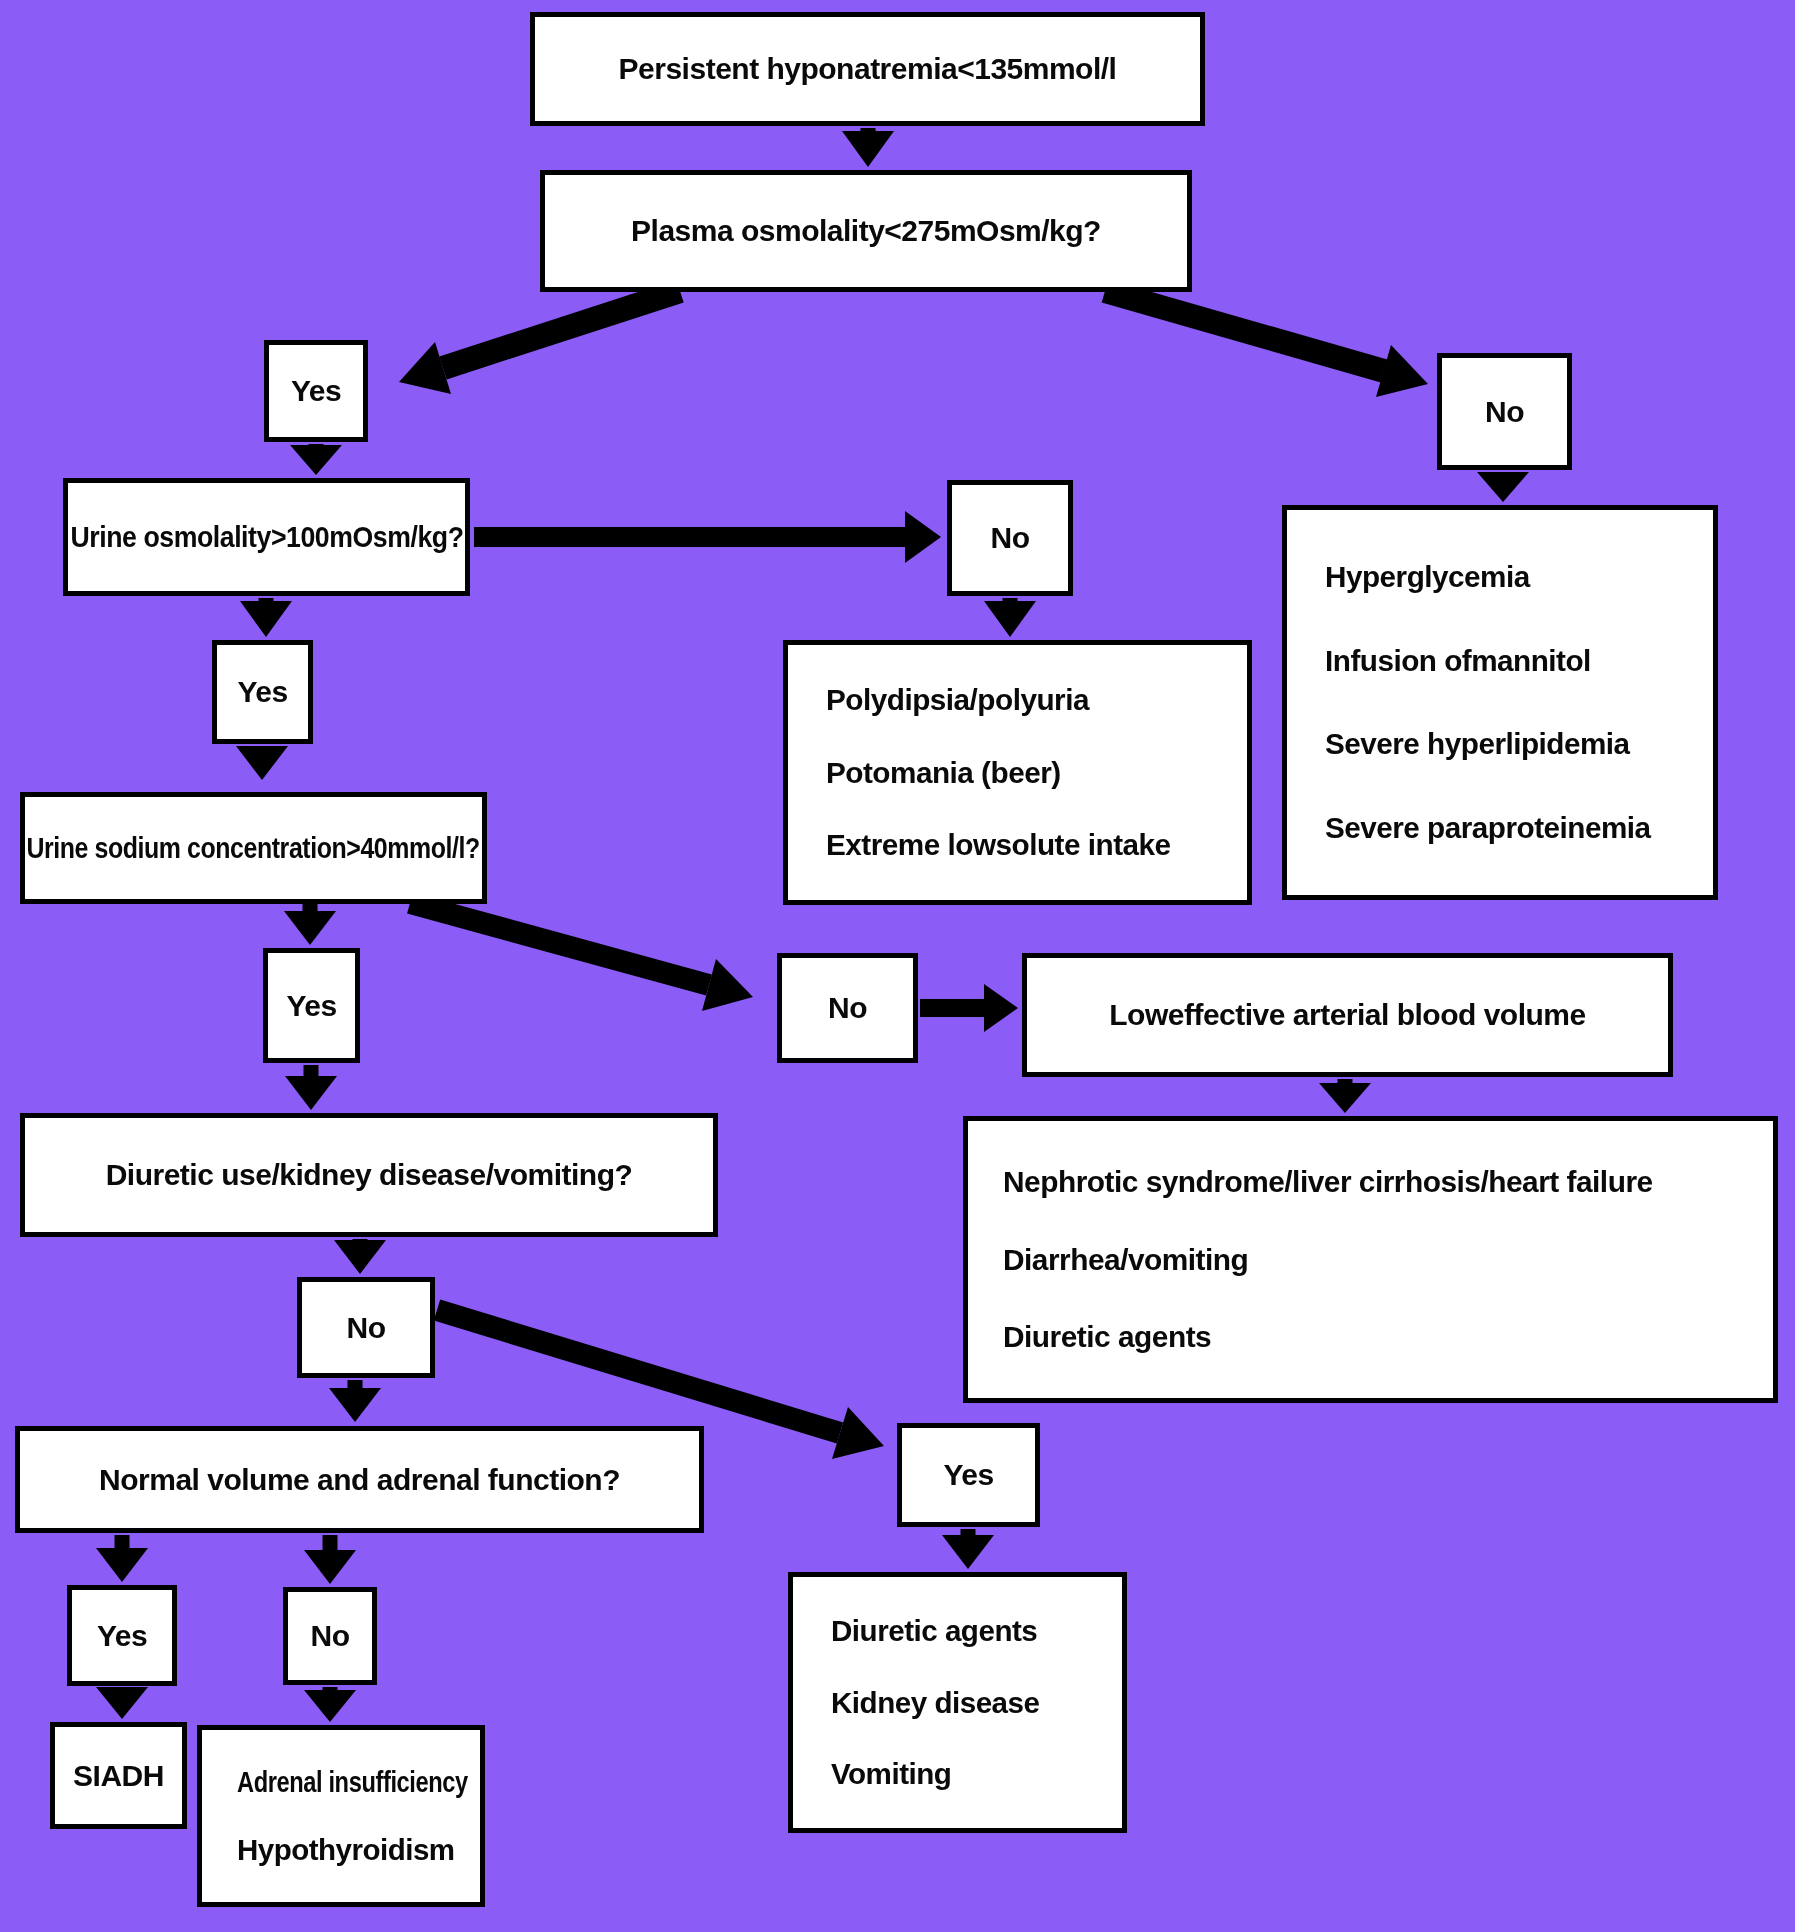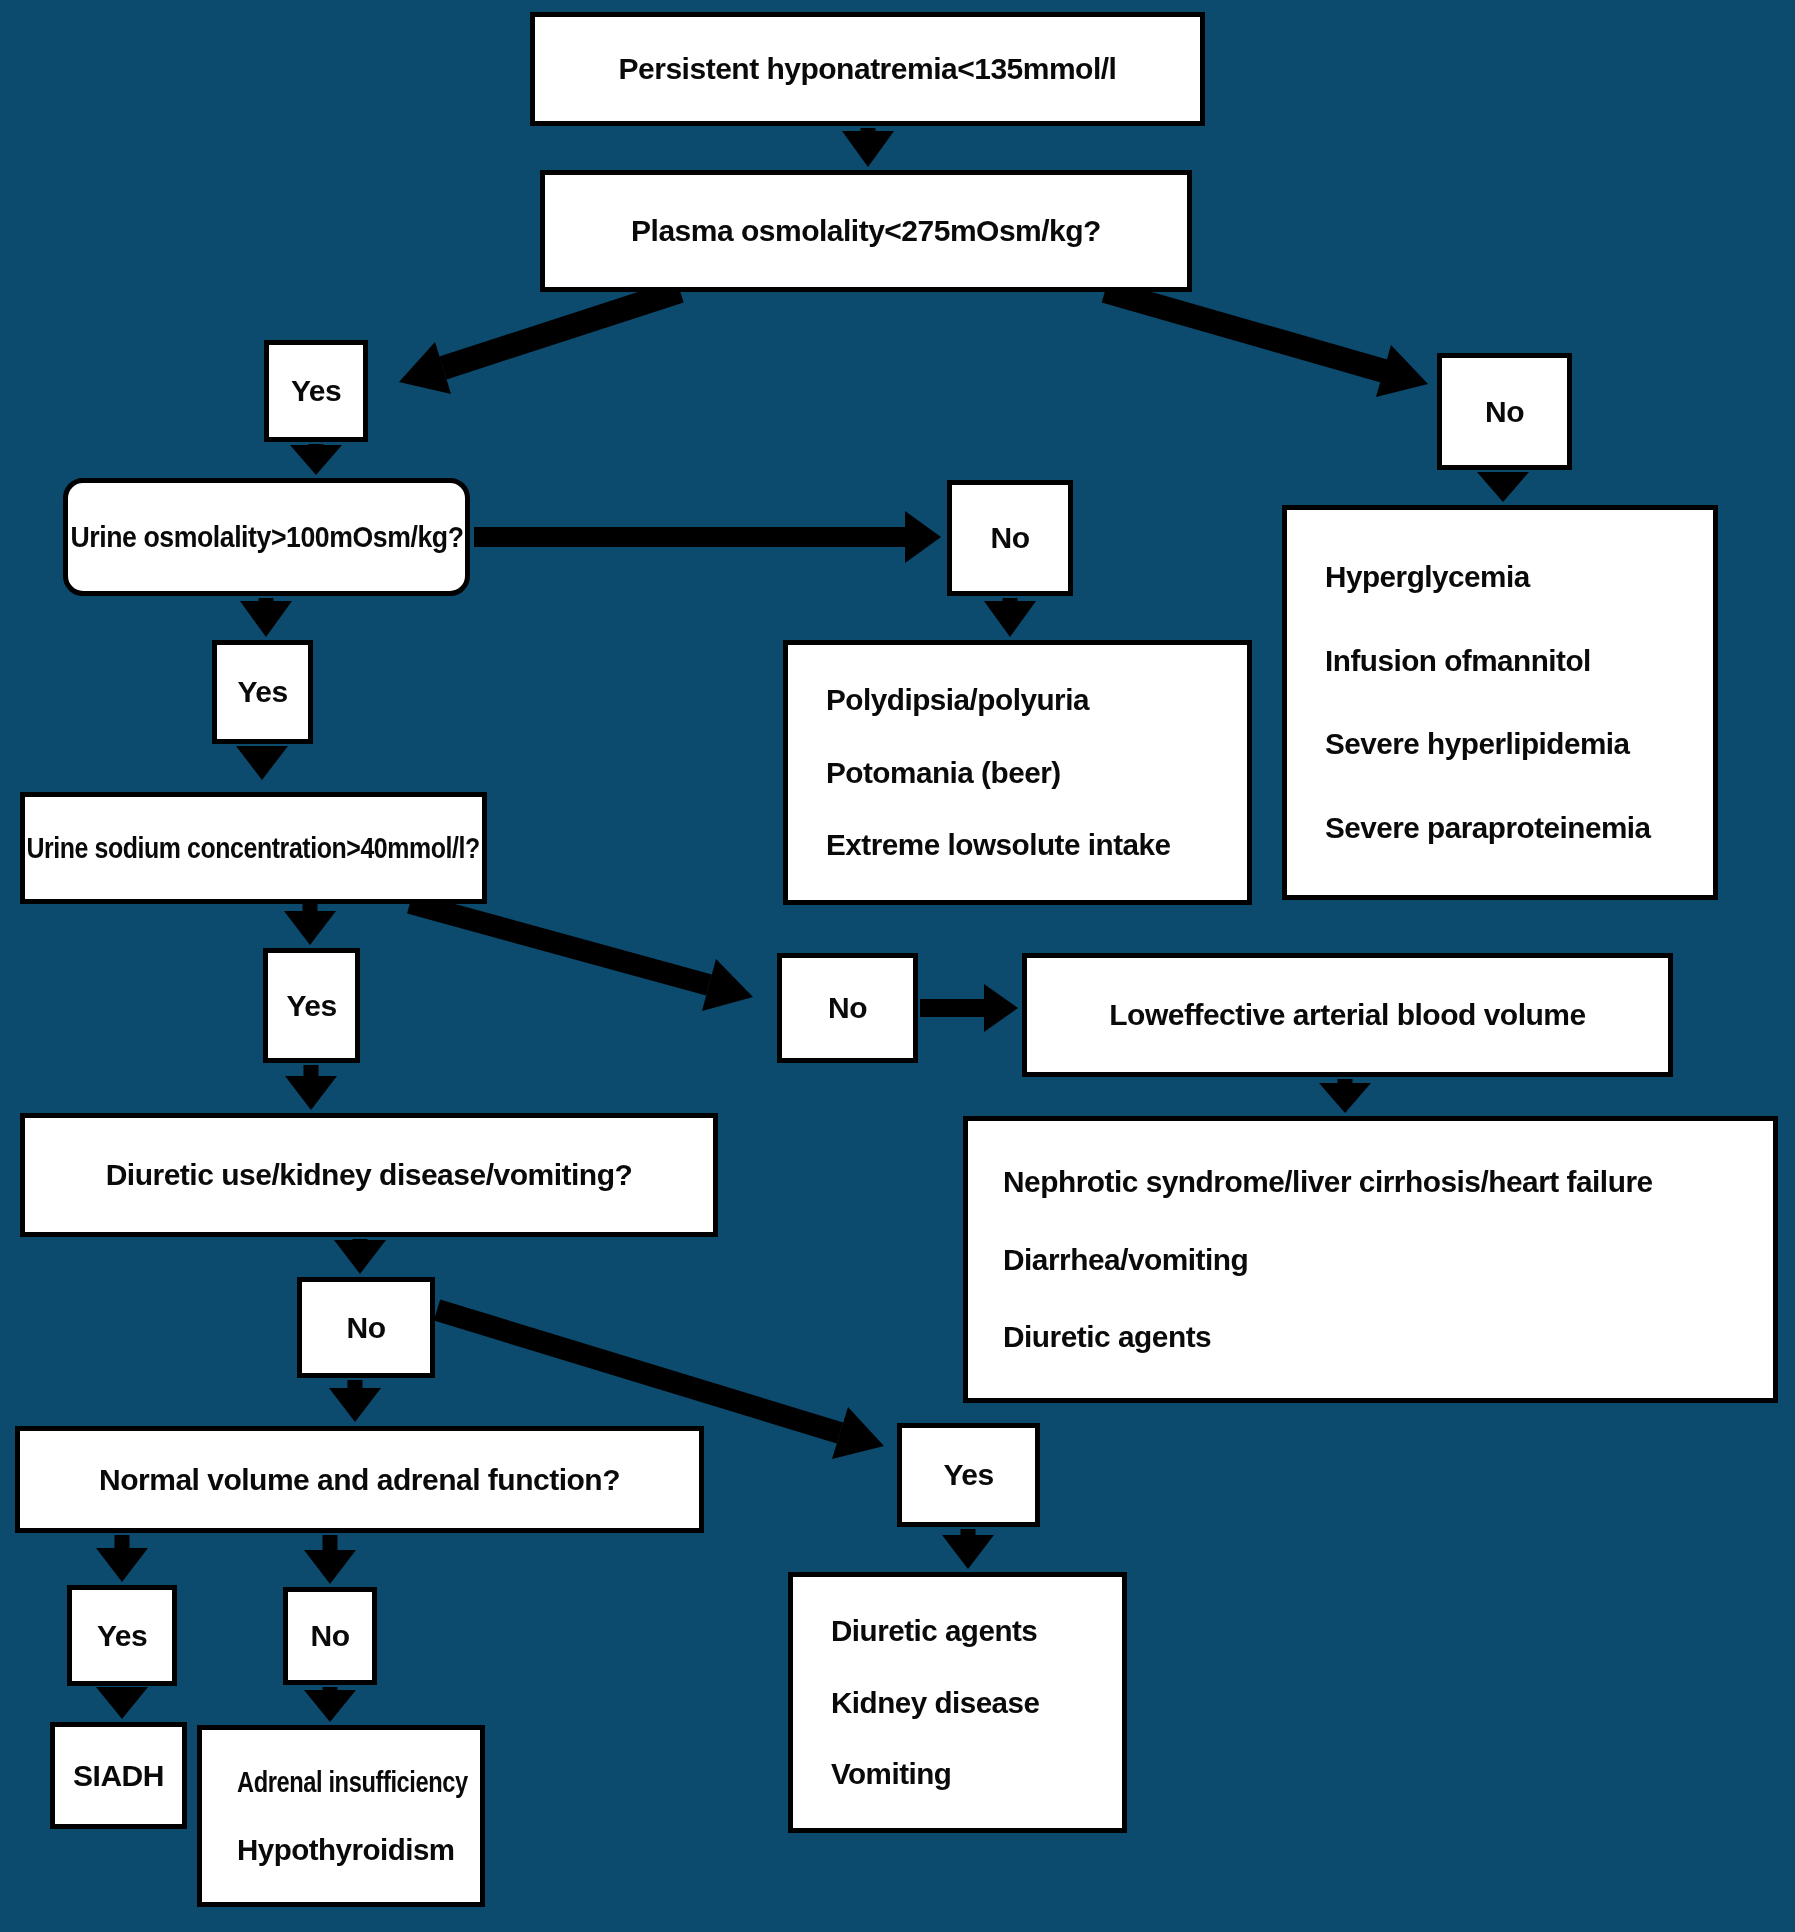--- a/index.html
+++ b/index.html
@@ -1,19 +1,19 @@
 <!DOCTYPE html>
 <html><head>
 <meta charset="utf-8">
 <style>
   html,body{margin:0;padding:0;background:#ffffff;}
   .canvas{
     position:relative;
     width:1795px;height:1932px;
-    background:#0c4a6e;
+    background:#8b5cf6;
     font-family:"Liberation Sans","DejaVu Sans",sans-serif;
     color:#0a0a0a;
     overflow:hidden;
   }
   svg.arrows{position:absolute;left:0;top:0;width:1795px;height:1932px;}
   .node{
     position:absolute;
     box-sizing:border-box;
     border:5px solid #000;
     background:#fff;
@@ -38,21 +38,21 @@
   }
   .list .txt{transform-origin:left center;}
   .center .txt{transform-origin:center center;}
   .list{padding-left:38px;padding-right:2px;}
 
   
   #n-persistent {left:530px;  top:12px;   width:675px; height:114px;}
   #n-plasma     {left:540px;  top:170px;  width:652px; height:122px;}
   #n-yes-plasma {left:264px;  top:340px;  width:104px; height:102px;}
   #n-no-plasma  {left:1437px; top:353px;  width:135px; height:117px;}
-  #n-urine-osm  {left:63px;   top:478px;  width:407px; height:118px;border-radius:20px;}
+  #n-urine-osm  {left:63px;   top:478px;  width:407px; height:118px;}
   #n-no-uosm    {left:947px;  top:480px;  width:126px; height:116px;}
   #n-polydipsia {left:783px;  top:640px;  width:469px; height:265px;}
   #n-hyperosm   {left:1282px; top:505px;  width:436px; height:395px;}
   #n-yes-uosm   {left:212px;  top:640px;  width:101px; height:104px;}
   #n-urine-na   {left:20px;   top:783px;  width:467px; height:112px;margin-top:9px;}
   #n-yes-una    {left:263px;  top:948px;  width:97px;  height:115px;}
   #n-no-una     {left:777px;  top:953px;  width:141px; height:110px;}
   #n-low-eabv   {left:1022px; top:953px;  width:651px; height:124px;}
   #n-eabv-causes{left:963px;  top:1116px; width:815px; height:287px; padding-left:35px;}
   #n-diuretic-q {left:20px;   top:1113px; width:698px; height:124px;}

